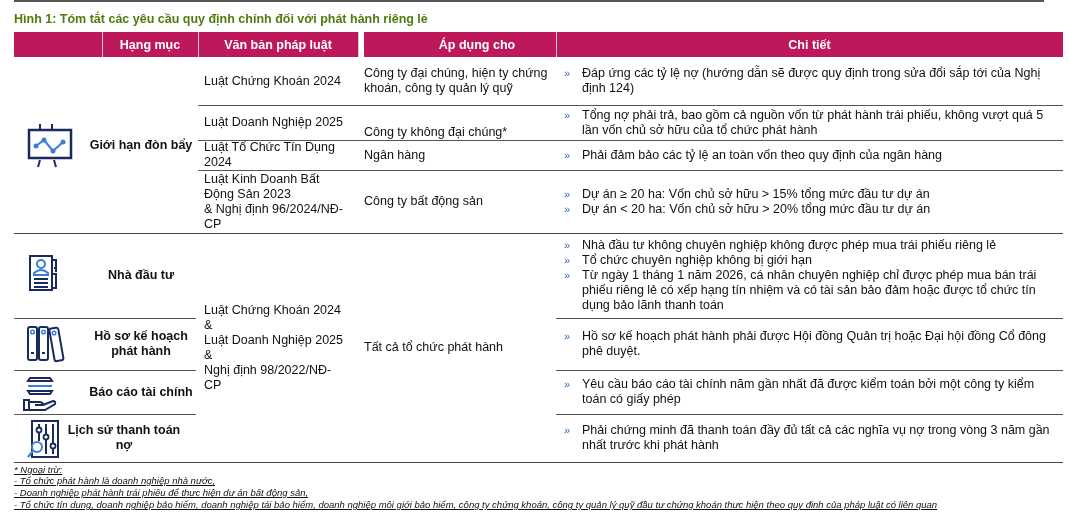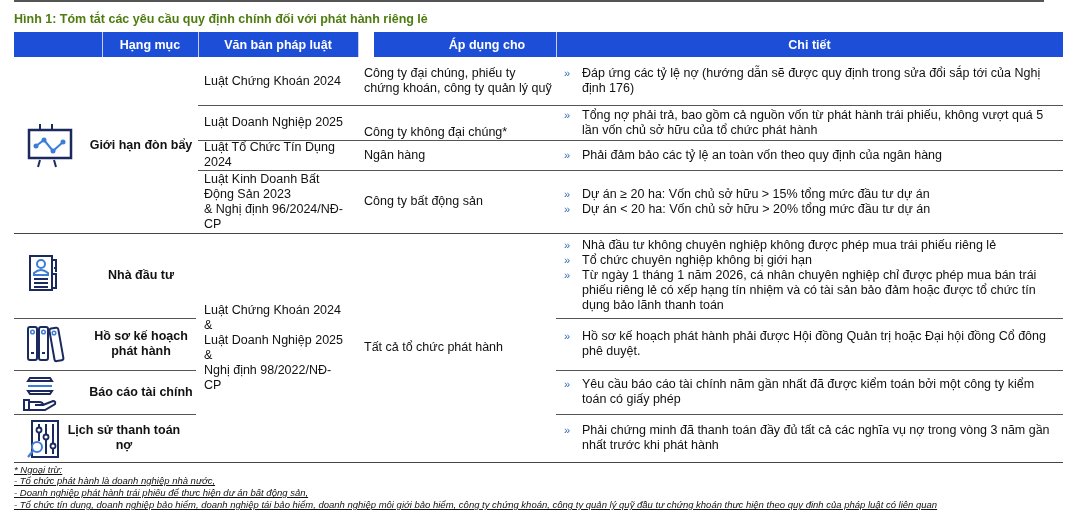--- a/index.html
+++ b/index.html
@@ -1,19 +1,19 @@
 <!DOCTYPE html>
 <html><head>
 <meta charset="utf-8">
 <style>
   * { box-sizing: border-box; margin: 0; padding: 0; }
   body { width: 1069px; height: 521px; background: #ffffff; font-family: "Liberation Sans", sans-serif; color: #111; position: relative; overflow: hidden; }
   .topline { position: absolute; left: 14px; top: 0; width: 1030px; height: 2px; background: #555; }
   .fig-title { position: absolute; left: 14px; top: 12px; font-size: 12.5px; font-weight: bold; color: #4d7c0f; }
-  .hdr { position: absolute; top: 32px; height: 25px; background: #1d4ed8; color: #fff; font-weight: bold; font-size: 12.5px; display: flex; align-items: center; justify-content: center; }
+  .hdr { position: absolute; top: 32px; height: 25px; background: #be185d; color: #fff; font-weight: bold; font-size: 12.5px; display: flex; align-items: center; justify-content: center; }
   .hdr + .hdr { }
   .vsep { position: absolute; top: 32px; height: 25px; width: 1px; background: #c9cfe0; }
   .cell { position: absolute; font-size: 12.5px; line-height: 15px; display: flex; align-items: center; }
   .cat { font-weight: bold; justify-content: center; text-align: center; }
   .hline { position: absolute; height: 1px; background: #555; }
   .icon { position: absolute; }
   .bullets { position: absolute; font-size: 12.5px; line-height: 15px; display: flex; flex-direction: column; justify-content: center; }
   .b { display: flex; }
   .b .mk { width: 24px; flex: 0 0 24px; color: #2e6bb8; font-size: 11px; padding-left: 6px; }
   .b .tx { flex: 1; }
@@ -21,21 +21,21 @@
 </style>
 </head>
 <body>
 
 <div class="topline"></div>
 <div class="fig-title">Hình 1: Tóm tắt các yêu cầu quy định chính đối với phát hành riêng lẻ</div>
 
 <div class="hdr" style="left:14px;width:88px;"></div>
 <div class="hdr" style="left:102px;width:96px;">Hạng mục</div>
 <div class="hdr" style="left:198px;width:160px;">Văn bản pháp luật</div>
-<div class="hdr" style="left:374px;width:198px;padding-left:28px;">Áp dụng cho</div>
+<div class="hdr" style="left:364px;width:198px;padding-left:28px;">Áp dụng cho</div>
 <div class="hdr" style="left:556px;width:507px;">Chi tiết</div>
 <div class="vsep" style="left:102px;"></div>
 <div class="vsep" style="left:198px;"></div>
 <div class="vsep" style="left:358px;"></div>
 <div class="vsep" style="left:556px;"></div>
 
 <svg class="icon" style="left:26px;top:122px;" width="50" height="46" viewBox="0 0 50 46">
   <line x1="14" y1="2" x2="14" y2="8" stroke="#1b2a5e" stroke-width="2"></line>
   <line x1="26" y1="2" x2="26" y2="8" stroke="#1b2a5e" stroke-width="2"></line>
   <rect x="3" y="8" width="42" height="28" fill="none" stroke="#1b2a5e" stroke-width="2.5"></rect>
@@ -43,25 +43,25 @@
   <circle cx="10" cy="24" r="2.5" fill="#3b7dd8"></circle>
   <circle cx="18" cy="18" r="2.5" fill="#3b7dd8"></circle>
   <circle cx="27" cy="29" r="2.5" fill="#3b7dd8"></circle>
   <circle cx="37" cy="20" r="2.5" fill="#3b7dd8"></circle>
   <line x1="14" y1="38" x2="12" y2="45" stroke="#1b2a5e" stroke-width="2"></line>
   <line x1="28" y1="38" x2="30" y2="45" stroke="#1b2a5e" stroke-width="2"></line>
 </svg>
 <div class="cell cat" style="left:84px;top:57px;width:114px;height:176px;">Giới hạn đòn bẩy</div>
 
 <div class="cell" style="left:204px;top:57px;width:150px;height:48px;">Luật Chứng Khoán 2024</div>
-<div class="cell" style="left:364px;top:57px;width:188px;height:48px;">Công ty đại chúng, phiếu ty chứng khoán, công ty quản lý quỹ</div>
+<div class="cell" style="left:364px;top:57px;width:188px;height:48px;">Công ty đại chúng, hiện ty chứng khoán, công ty quản lý quỹ</div>
 <div class="bullets" style="left:558px;top:57px;width:500px;height:48px;">
   <div class="b">
       <span class="mk">»</span>
-      <span class="tx">Đáp ứng các tỷ lệ nợ (hướng dẫn sẽ được quy định trong sửa đổi sắp tới của Nghị định 176)</span>
+      <span class="tx">Đáp ứng các tỷ lệ nợ (hướng dẫn sẽ được quy định trong sửa đổi sắp tới của Nghị định 124)</span>
     </div>
 </div>
 <div class="hline" style="left:198px;top:105px;width:865px;"></div>
 
 <div class="cell" style="left:204px;top:105px;width:150px;height:35px;">Luật Doanh Nghiệp 2025</div>
 <div class="cell" style="left:364px;top:115px;width:188px;height:35px;">Công ty không đại chúng*</div>
 <div class="bullets" style="left:558px;top:105px;width:500px;height:35px;">
   <div class="b">
       <span class="mk">»</span>
       <span class="tx">Tổng nợ phải trả, bao gồm cả nguồn vốn từ phát hành trái phiếu, không vượt quá 5 lần vốn chủ sở hữu của tổ chức phát hành</span>

